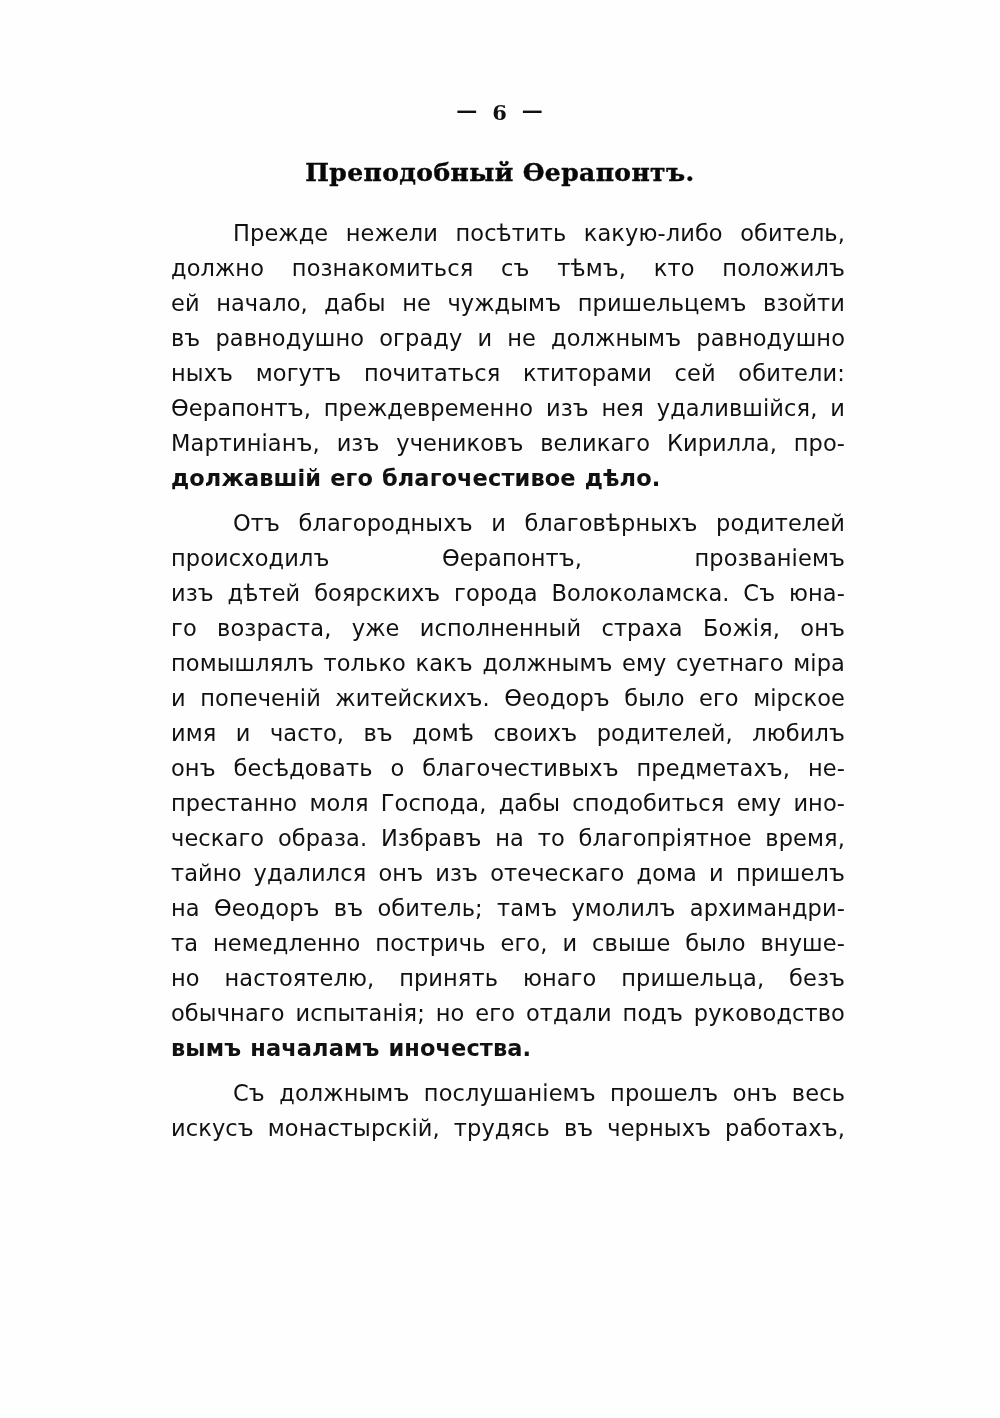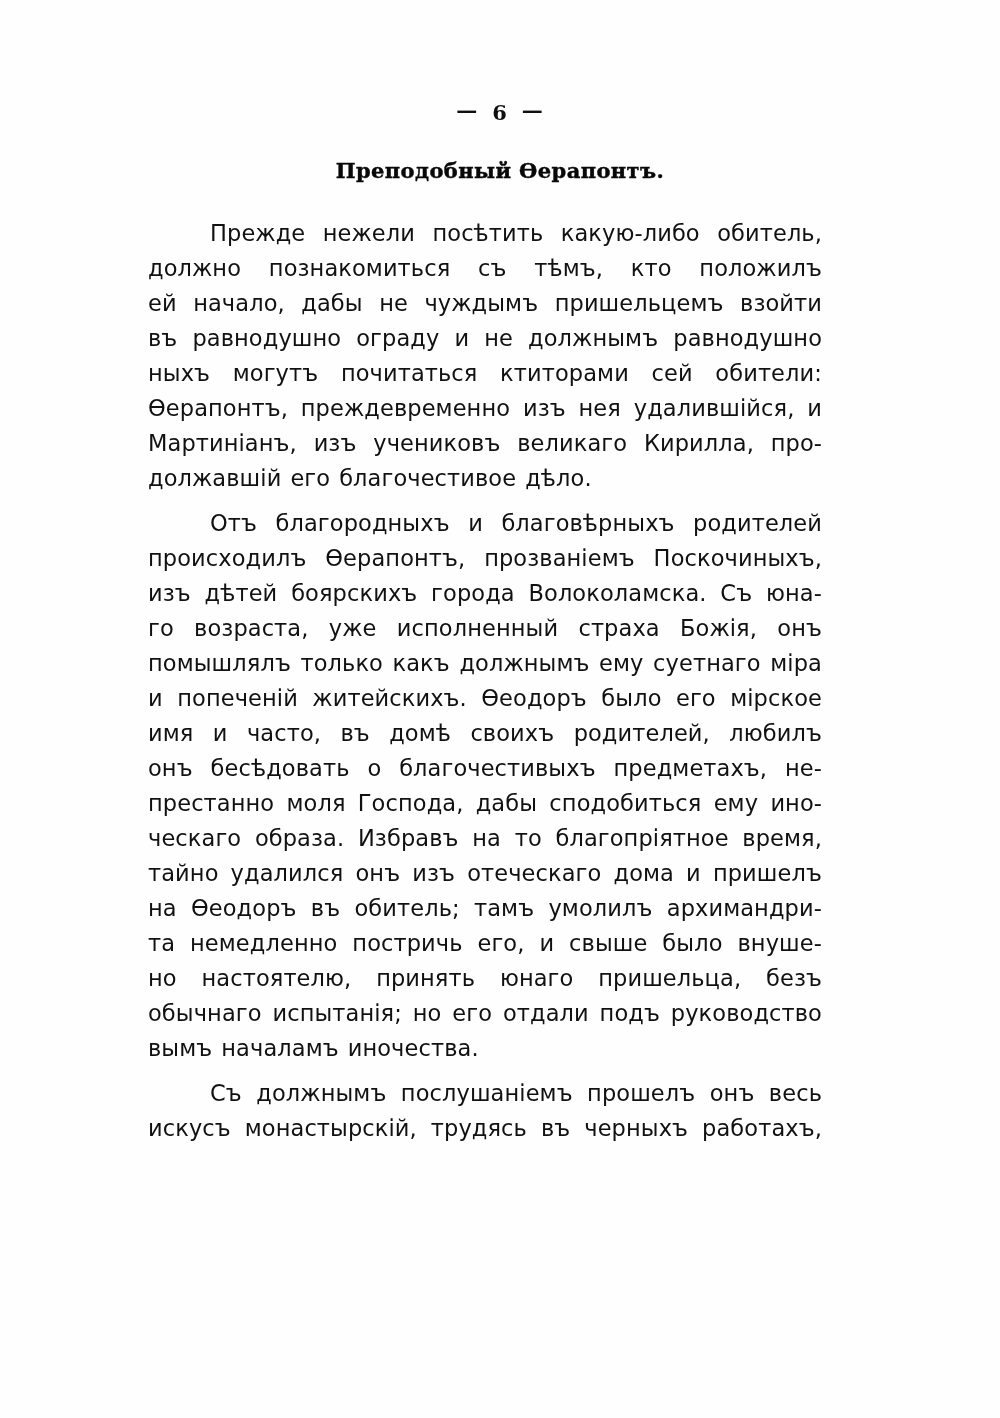--- a/index.html
+++ b/index.html
@@ -44,21 +44,21 @@
 
   
   .heading {
     position: absolute;
     top: 158px;
     left: 0;
     width: 1000px;
     text-align: center;
     font-family: "DejaVu Serif", serif;
     font-weight: 700;
-    font-size: 21px;
+    font-size: 25px;
     letter-spacing: 0.4px;
     color: #080808;
     -webkit-text-stroke: 0.4px #080808;
   }
 
   
   .column {
     position: absolute;
     left: 148px;
     top: 216px;
@@ -72,31 +72,32 @@
 
   .line {
     display: flex;
     height: 35px;
     align-items: baseline;
     font-size: 22.5px;
     line-height: 35px;
     white-space: nowrap;
     color: #111111;
     letter-spacing: 0.1px;
+    margin-left: 23px;
   }
   
   .line.justify {
     justify-content: space-between;
     width: 674px;
   }
   
   .line.ragged {
     justify-content: flex-start;
   }
-  .line.ragged .w { margin-right: 9px; }
+  .line.ragged .w { margin-right: 9px; font-weight: bold; }
 
   
   .line.indent {
     padding-left: 62px;
     width: 674px;
     box-sizing: border-box;
   }
 
   .w {
     display: inline-block;
@@ -184,21 +185,20 @@
           <span class="w">Отъ</span>
           <span class="w">благородныхъ</span>
           <span class="w">и</span>
           <span class="w">благовѣрныхъ</span>
           <span class="w">родителей</span>
         </div>
         <div class="line justify">
           <span class="w">происходилъ</span>
           <span class="w">Ѳерапонтъ,</span>
           <span class="w">прозваніемъ</span>
-          <span class="w">Поскочиныхъ,</span>
         </div>
         <div class="line justify">
           <span class="w">изъ</span>
           <span class="w">дѣтей</span>
           <span class="w">боярскихъ</span>
           <span class="w">города</span>
           <span class="w">Волоколамска.</span>
           <span class="w">Съ</span>
           <span class="w">юна-</span>
         </div>

